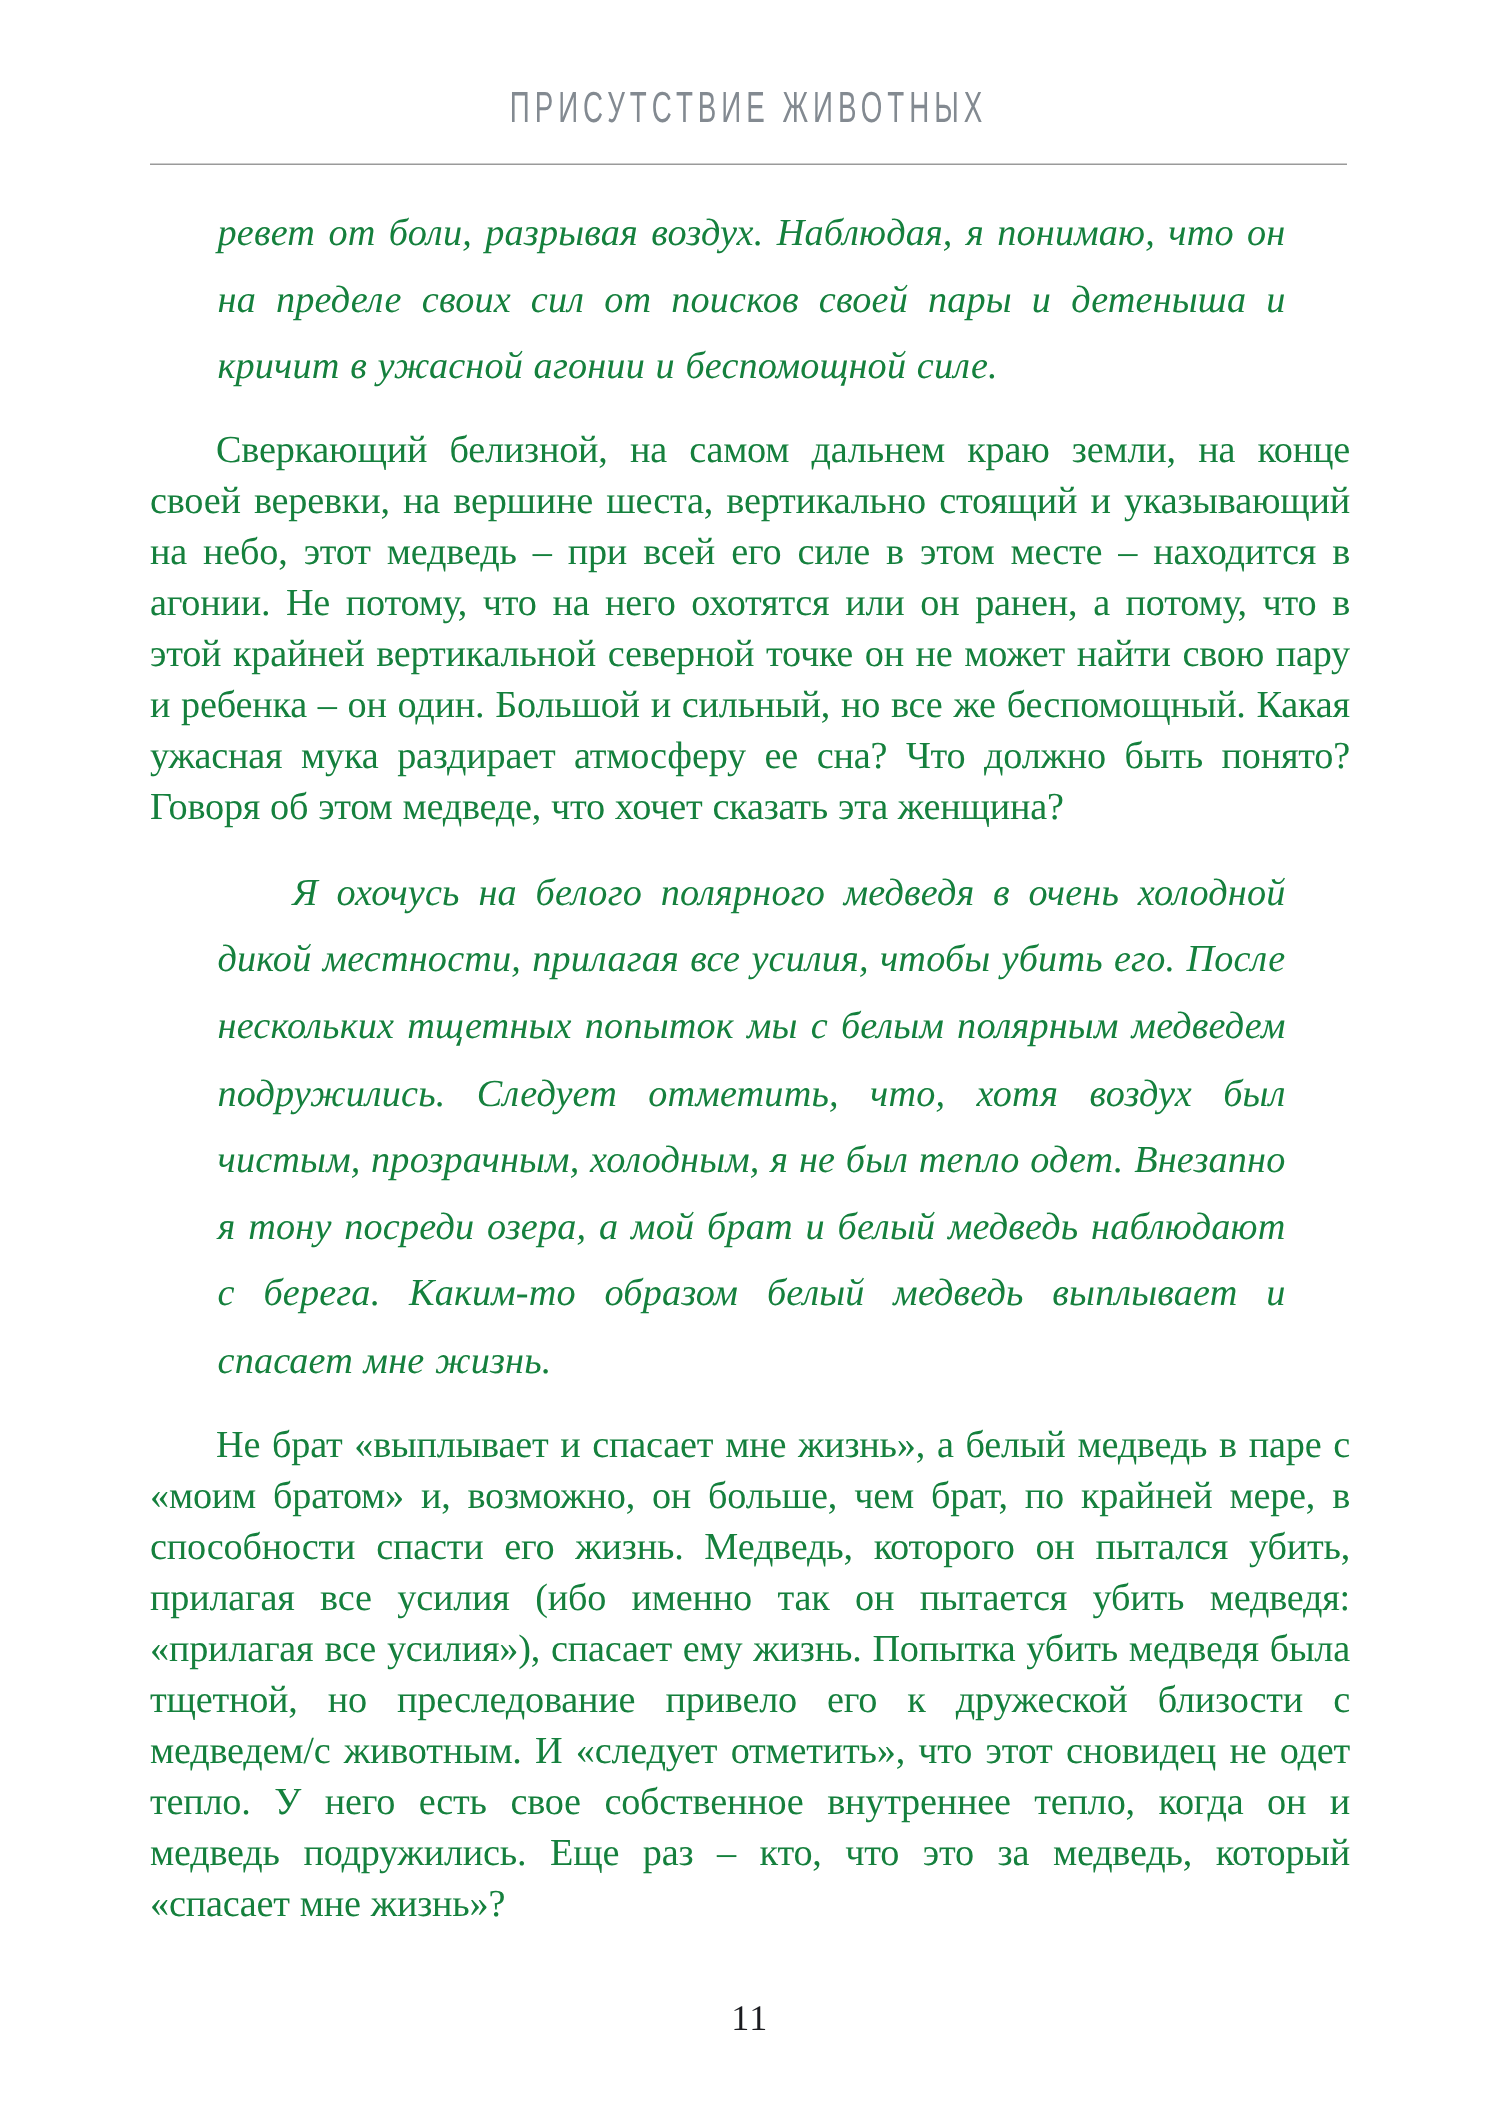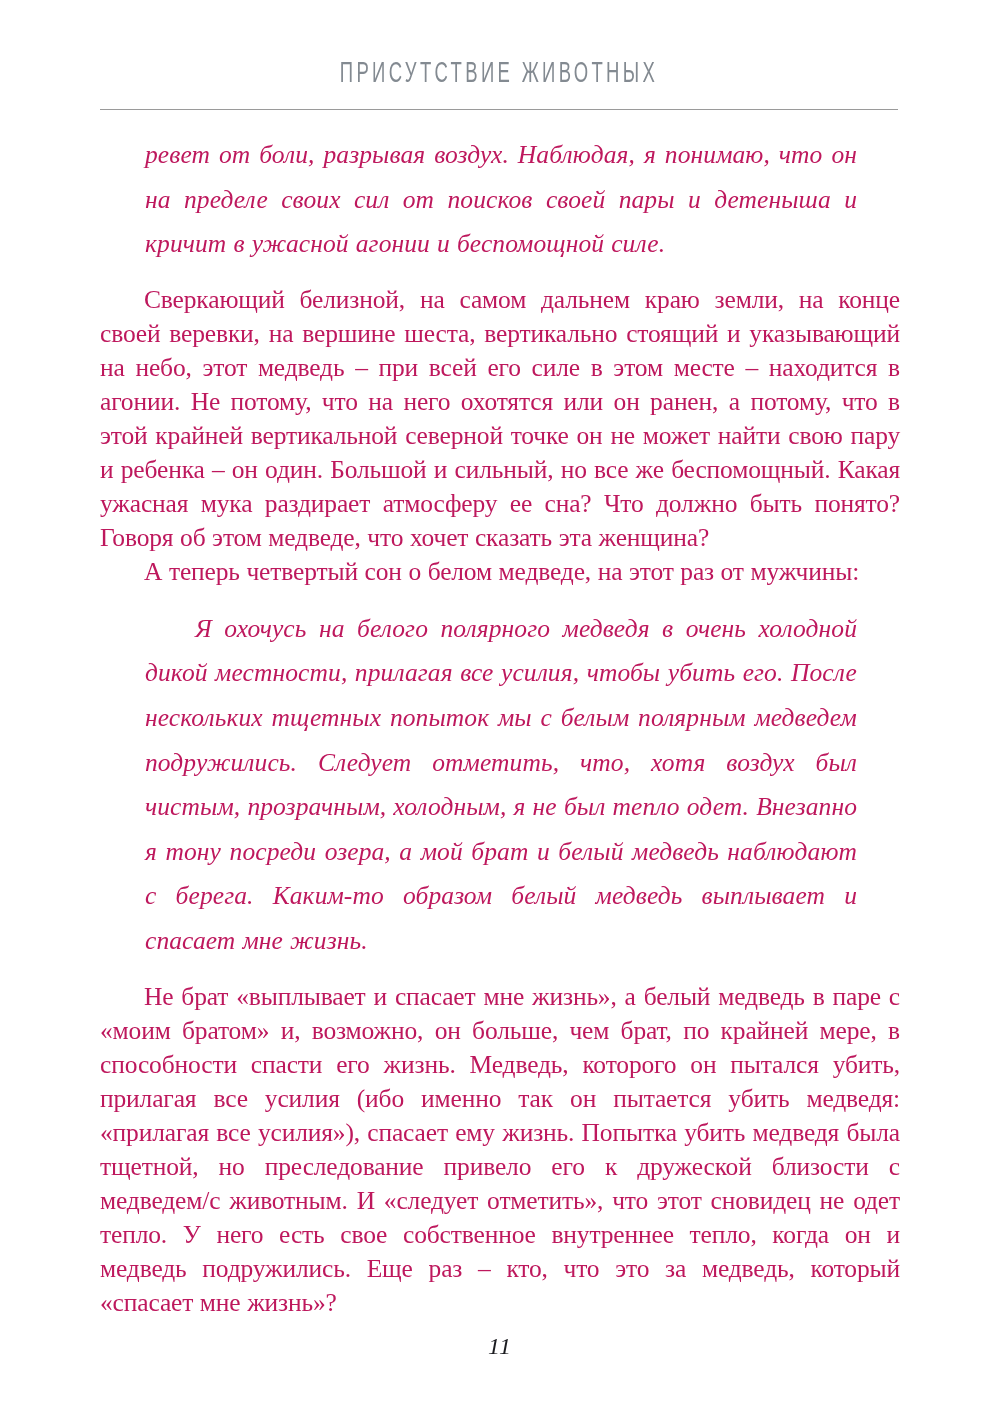--- a/index.html
+++ b/index.html
@@ -56,21 +56,21 @@
   
   .text-column {
     position: absolute;
     left: 100px;
     top: 133px;
     width: 800px;
   }
 
   p {
     margin: 0;
-    color: #be185d;
+    color: #15803d;
   }
 
   
   .body-par {
     font-family: "Liberation Serif", "DejaVu Serif", serif;
     font-size: 25.5px;
     line-height: 34px;
     text-align: justify;
     text-indent: 44px;
     width: 800px;
@@ -103,41 +103,39 @@
     position: absolute;
     left: 0;
     top: 1331px;
     width: 1000px;
     text-align: center;
     font-family: "Liberation Serif", "DejaVu Serif", serif;
     font-size: 24px;
     line-height: 30px;
     color: #1b1c20;
     letter-spacing: 1px;
-    font-style: italic;
   }
 </style>
 </head>
 <body>
 
 <div class="page">
 
   <div class="running-head">ПРИСУТСТВИЕ ЖИВОТНЫХ</div>
 
   <div class="head-rule"></div>
 
   <div class="text-column">
 
     <p class="quote-par continuation">ревет от боли, разрывая воздух. Наблюдая, я понимаю, что он на пределе своих сил от поисков своей пары и детеныша и кричит в ужасной агонии и беспомощной силе.</p>
 
     <div class="gap-after-quote"></div>
 
     <p class="body-par">Сверкающий белизной, на самом дальнем краю земли, на конце своей веревки, на вершине шеста, вертикально стоящий и указывающий на небо, этот медведь – при всей его силе в этом месте – находится в агонии. Не потому, что на него охотятся или он ранен, а потому, что в этой крайней вертикальной северной точке он не может найти свою пару и ребенка – он один. Большой и сильный, но все же беспомощный. Какая ужасная мука раздирает атмосферу ее сна? Что должно быть понято? Говоря об этом медведе, что хочет сказать эта женщина?</p>
 
-    <p class="body-par">А теперь четвертый сон о белом медведе, на этот раз от мужчины:</p>
 
     <div class="gap-before-quote"></div>
 
     <p class="quote-par opening">Я охочусь на белого полярного медведя в очень холодной дикой местности, прилагая все усилия, чтобы убить его. После нескольких тщетных попыток мы с белым полярным медведем подружились. Следует отметить, что, хотя воздух был чистым, прозрачным, холодным, я не был тепло одет. Внезапно я тону посреди озера, а мой брат и белый медведь наблюдают с берега. Каким-то образом белый медведь выплывает и спасает мне жизнь.</p>
 
     <div class="gap-after-quote"></div>
 
     <p class="body-par">Не брат «выплывает и спасает мне жизнь», а белый медведь в паре с «моим братом» и, возможно, он больше, чем брат, по крайней мере, в способности спасти его жизнь. Медведь, которого он пытался убить, прилагая все усилия (ибо именно так он пытается убить медведя: «прилагая все усилия»), спасает ему жизнь. Попытка убить медведя была тщетной, но преследование привело его к дружеской близости с медведем/с животным. И «следует отметить», что этот сновидец не одет тепло. У него есть свое собственное внутреннее тепло, когда он и медведь подружились. Еще раз – кто, что это за медведь, который «спасает мне жизнь»?</p>
 
   </div>

